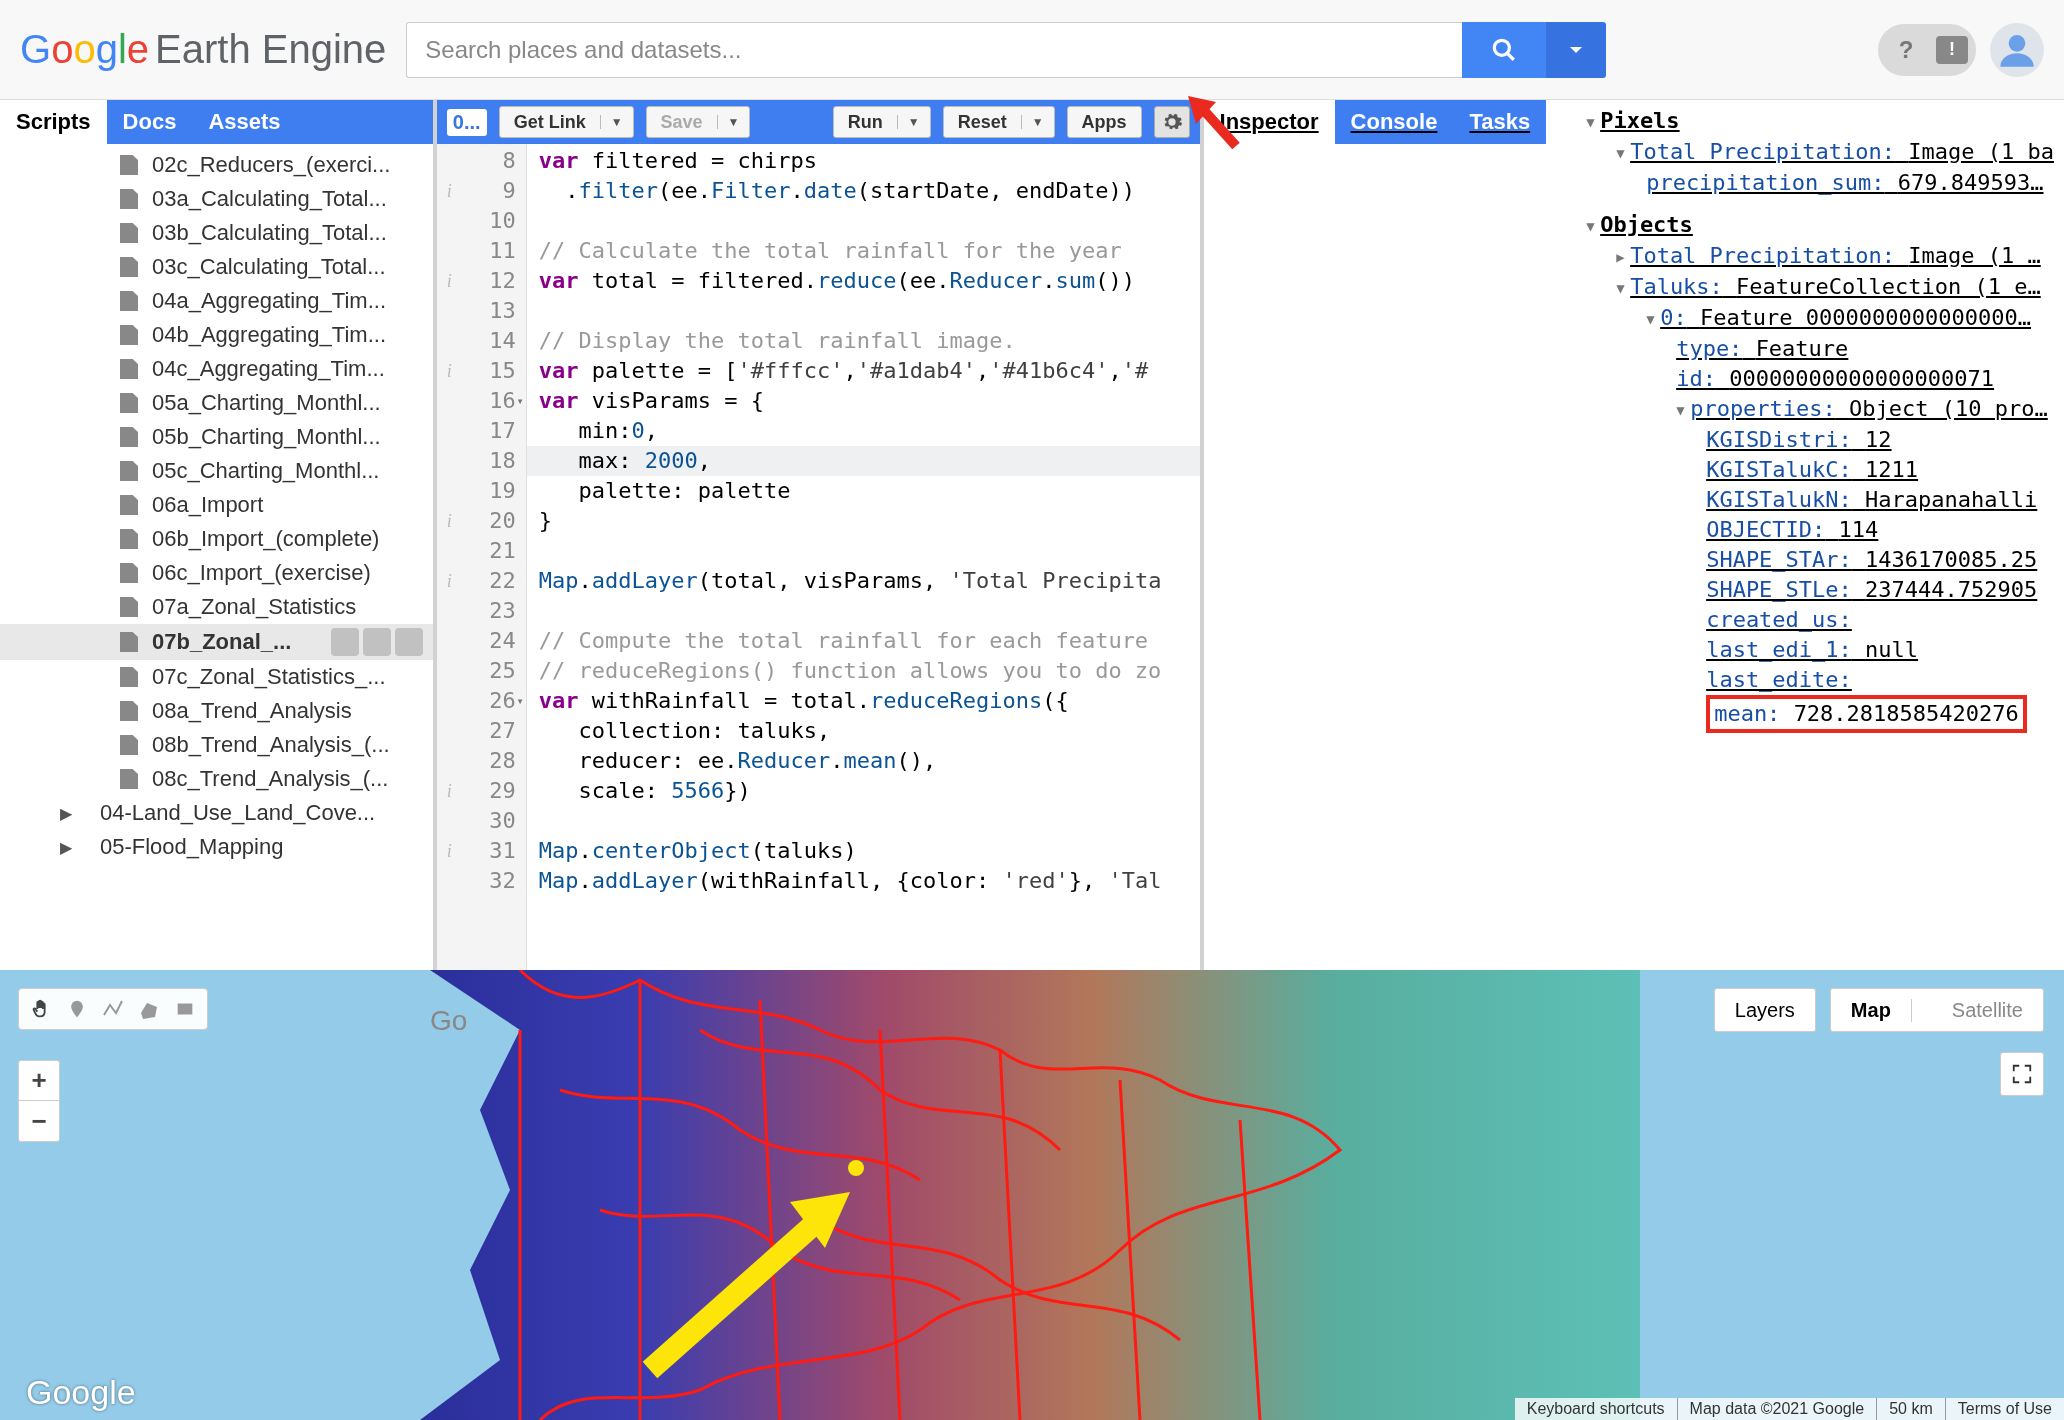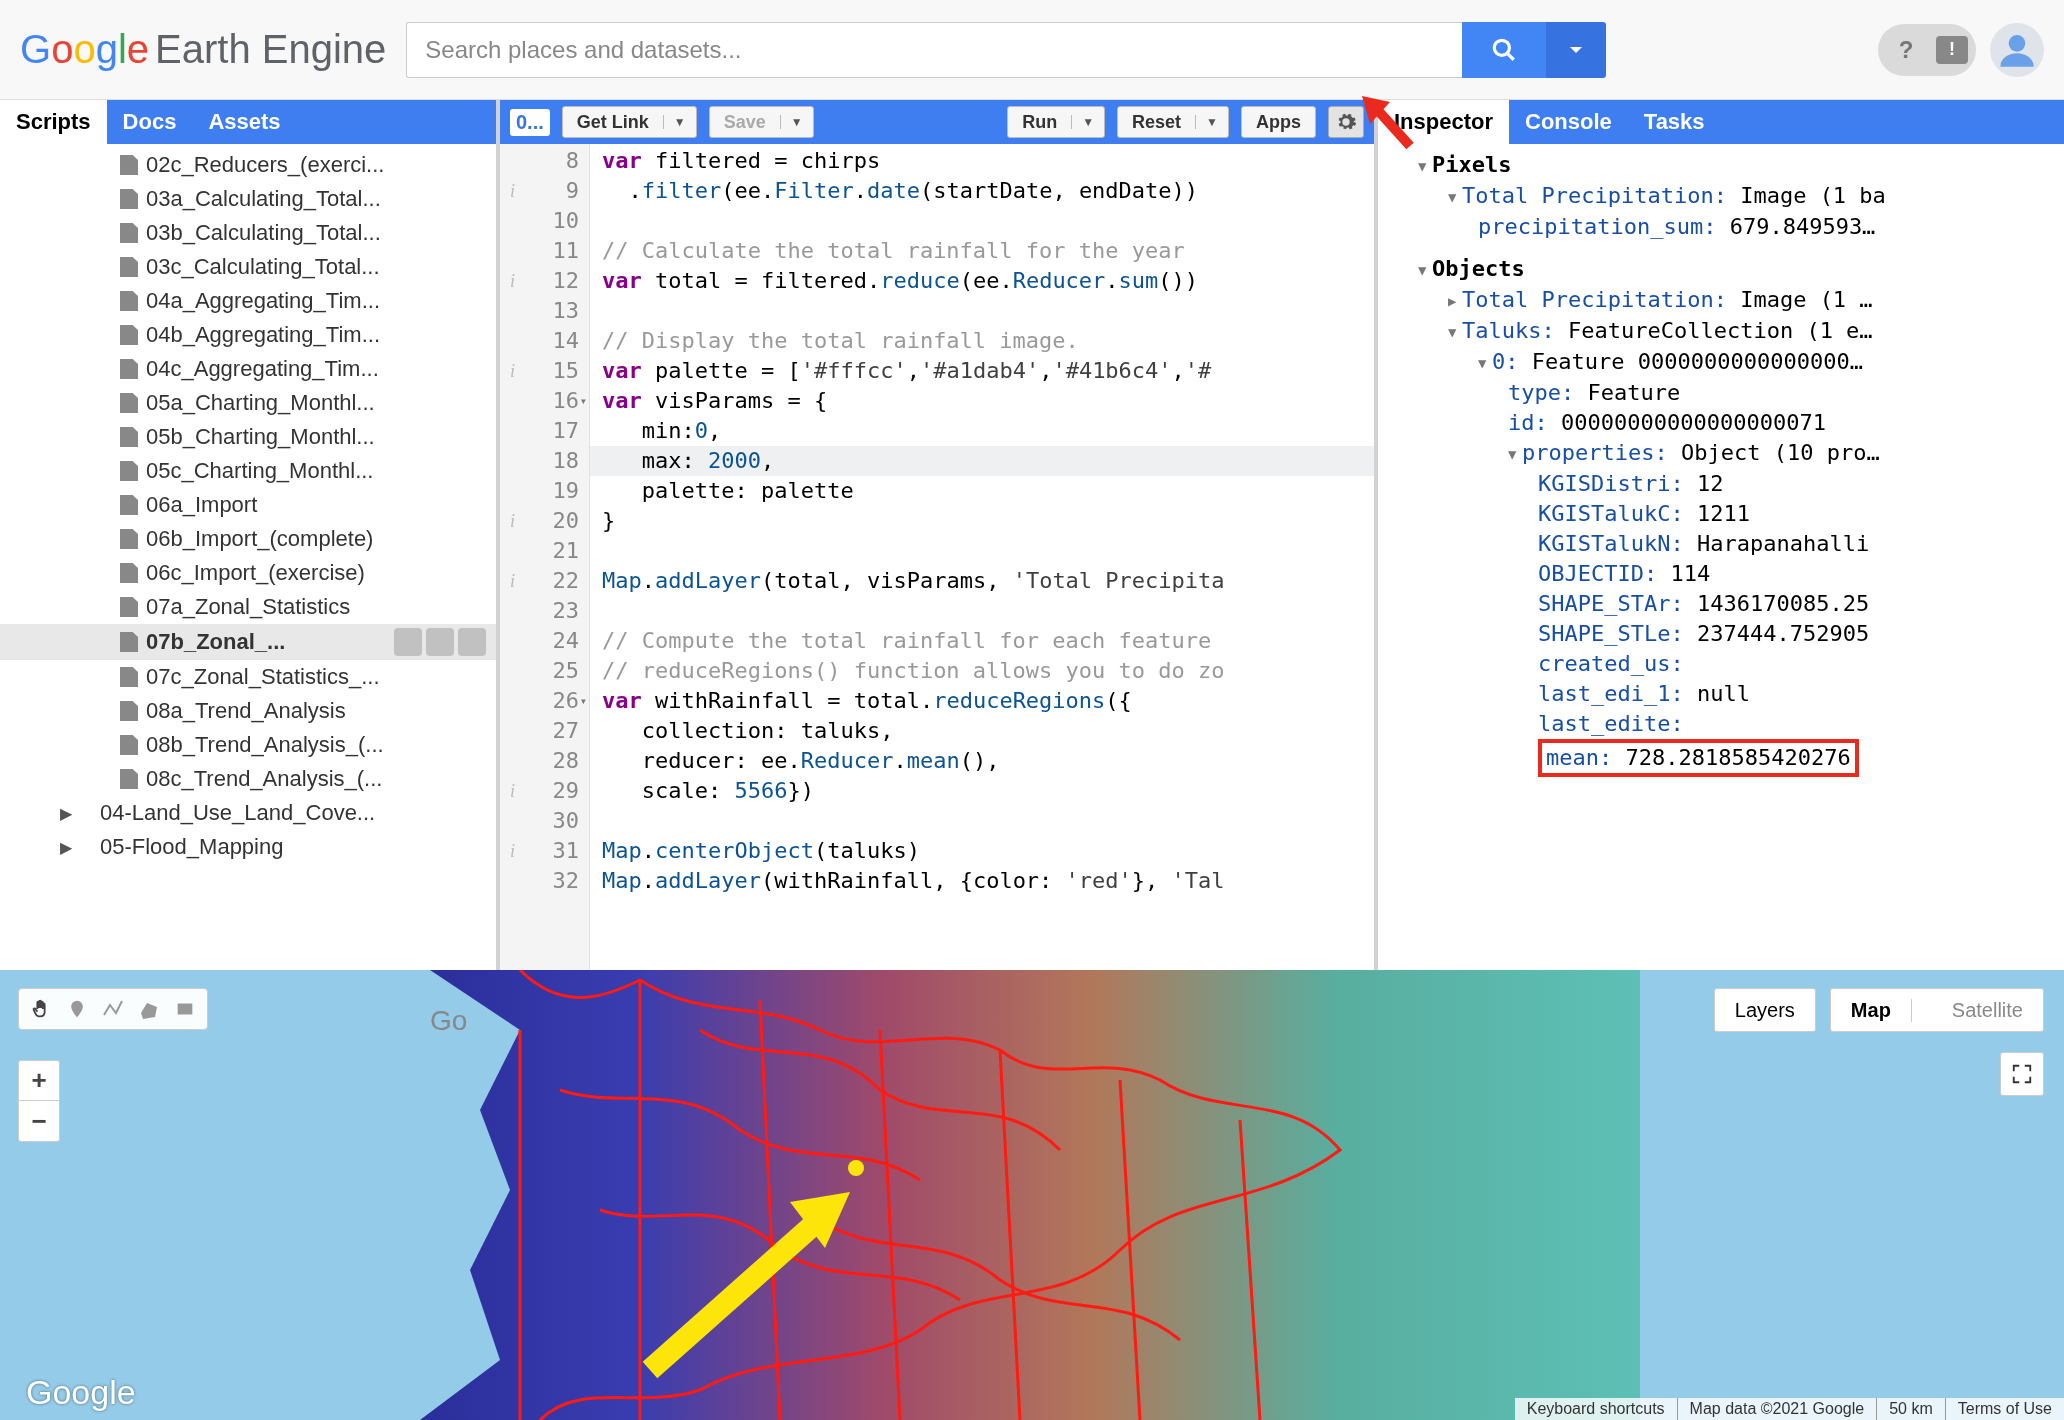--- a/index.html
+++ b/index.html
@@ -24,21 +24,21 @@
 
 
 .main { flex: 1; display: flex; min-height: 0; }
 
 
 .left { width: 500px; display: flex; flex-direction: column; border-right: 4px solid #d2d2d2; background: #fff; }
 .tabbar { height: 44px; background: #3e7ef0; display: flex; align-items: stretch; color: #fff; font-weight: bold; font-size: 22px; }
 .tab { padding: 0 16px; display: flex; align-items: center; cursor: pointer; }
 .tab.active { background: #fff; color: #000; text-align: right; }
 .scripts { flex: 1; overflow: auto; padding: 4px 0; font-size: 22px; color: #333; }
-.srow { display: flex; align-items: center; padding: 4px 10px 4px 120px; gap: 8px; white-space: nowrap; overflow: hidden; text-overflow: ellipsis; position: relative; }
+.srow { display: flex; align-items: center; padding: 4px 10px 4px 120px; gap: 14px; white-space: nowrap; overflow: hidden; text-overflow: ellipsis; position: relative; }
 .srow.selected { background: #e8e8e8; font-weight: bold; }
 .frow2 { padding-left: 100px; }
 .tri { position:absolute; left: 90px; color: #555; font-size: 16px;}
 .tri.f { left: 60px;}
 .fileico { width: 18px; height: 20px; background: #888; display:inline-block; flex-shrink:0; clip-path: polygon(0 0, 70% 0, 100% 25%, 100% 100%, 0 100%);}
 .selected .badges { display: inline-flex; gap: 4px; margin-left: auto;}
 .badge { width:28px; height:28px; background:#c1c1c1; border-radius:4px;}
 
 
 .center { width: 878px; display: flex; flex-direction: column; border-right: 4px solid #d2d2d2; background: #fff; }
@@ -52,21 +52,21 @@
 .editor { flex: 1; display: flex; font-family: "Menlo","Consolas",monospace; font-size: 22px; line-height: 30px; overflow: hidden; position: relative; }
 .gutter { width: 90px; background: #f4f4f4; color: #888; text-align: right; padding: 2px 10px 2px 0; border-right: 1px solid #e0e0e0; }
 .gutter .g-i { position: relative; }
 .gutter .g-i .ii { position:absolute; left: 10px; top: 0; color: #bbb; font-style: italic; font-family: serif; font-size: 18px;}
 .gutter .fold { position: absolute; right: -8px; color: #777; font-size: 12px; }
 .code { flex:1; padding: 2px 0 2px 12px; white-space: pre; color: #000; overflow: hidden; }
 .code .hl { background: #eef0f2; display:block; margin-left:-12px; padding-left:12px;}
 .kw{color:#8b008b;font-weight:bold}.str{color:#404040}.num{color:#0b5394}.fn{color:#0b5394}.id{color:#000}.cm{color:#999}
 
 
-.right { flex: 1; display: flex; flex-direction: column; background: #fff; position:relative; }
+.right { flex: 1; display: flex; flex-direction: row; background: #fff; position:relative;text-decoration:underline; }
 .inspector { flex:1; font-family: "Menlo","Consolas",monospace; font-size: 22px; line-height: 30px; padding: 6px 10px; overflow:hidden;}
 .irow { white-space: nowrap; overflow: hidden; text-overflow: ellipsis; }
 .ind1{padding-left:30px}.ind2{padding-left:60px}.ind3{padding-left:90px}.ind4{padding-left:120px}.ind5{padding-left:150px}
 .ikey{color:#174ea6}.ival{color:#000}.ihdr{font-weight:bold}
 .itri{color:#777; display:inline-block; width:14px; font-size:14px; vertical-align:middle;}
 .redbox { border: 4px solid #ea2a1f; padding: 0 4px; display:inline-block; }
 .redarrow { position:absolute; left:-18px; top:-6px; width:60px; height:60px; pointer-events:none;}
 
 
 .mapwrap { height: 450px; position: relative; background: linear-gradient(90deg, #94cbe8 0%, #94cbe8 20%, #94cbe8 100%); overflow:hidden;}

